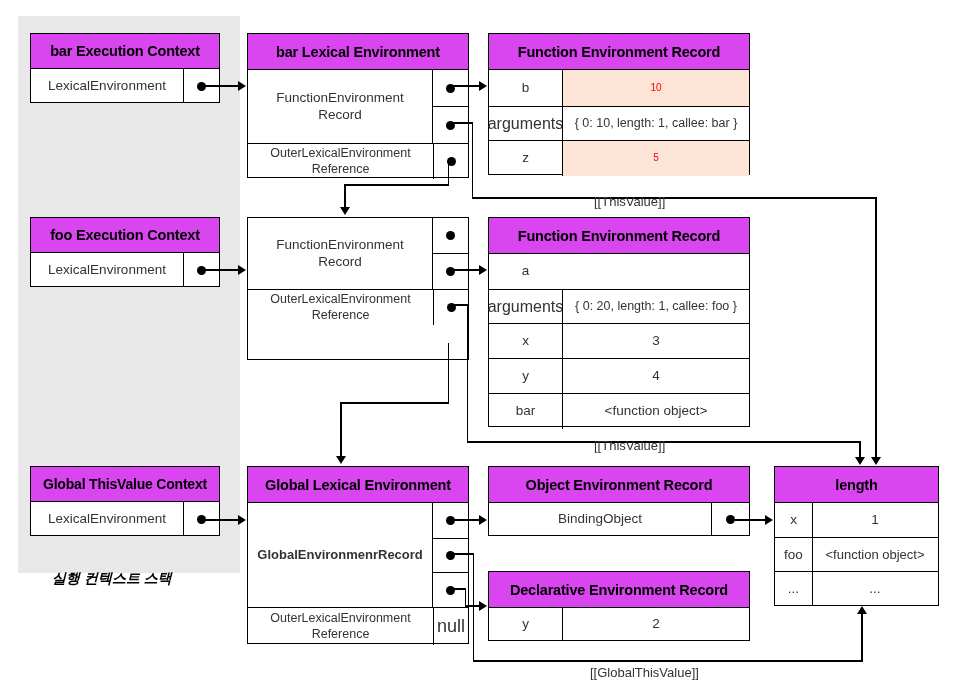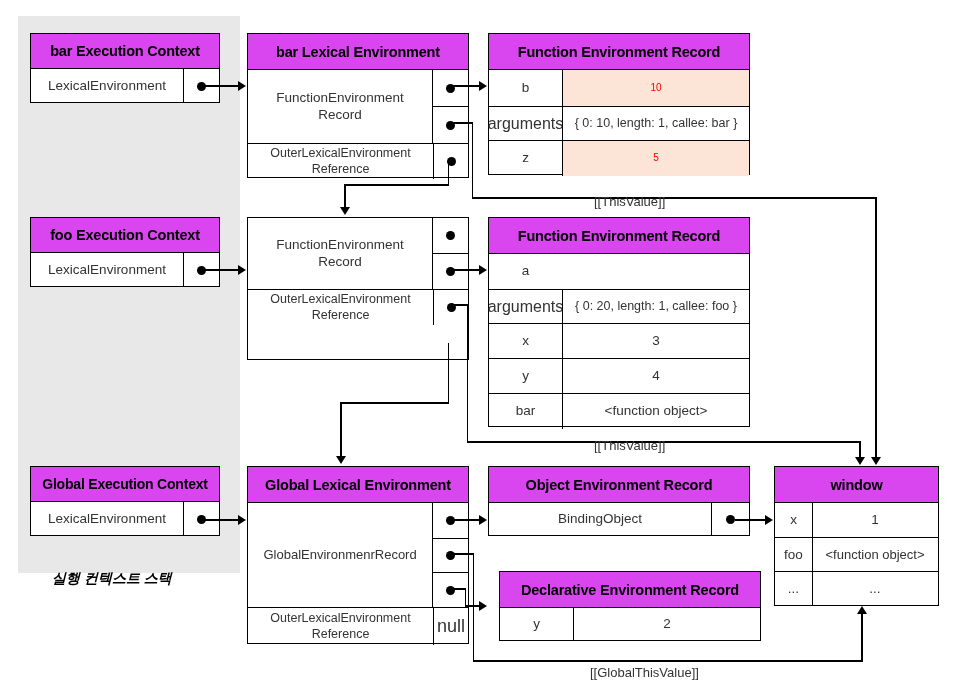--- a/index.html
+++ b/index.html
@@ -171,33 +171,33 @@
       <div class="cell" style="width:73px;height:35px;">y</div>
       <div class="cell brdL" style="width:187px;height:35px;">4</div>
     </div>
     <div class="row brdT" style="height:35px;">
       <div class="cell" style="width:73px;height:35px;">bar</div>
       <div class="cell brdL" style="width:187px;height:35px;">&lt;function object&gt;</div>
     </div>
   </div>
 
   <div class="box" style="left:30px;top:466px;width:190px;height:70px;">
-    <div class="hdr" style="height:34px;font-size:14px;">Global Execution Context</div>
+    <div class="hdr" style="height:34px;font-size:14px;">Global ThisValue Context</div>
     <div class="row" style="height:34px;">
       <div class="cell" style="width:152px;height:34px;">LexicalEnvironment</div>
       <div class="cell dotcell brdL" style="width:35px;height:34px;">
           <span class="dot"></span>
         </div>
     </div>
   </div>
 
   <div class="box" style="left:247px;top:466px;width:222px;height:178px;">
     <div class="hdr" style="height:35px;">Global Lexical Environment</div>
     <div class="row" style="height:104px;">
-      <div class="cell" style="width:185px;height:104px;font-size:13px;">GlobalEnvironmenrRecord</div>
+      <div class="cell" style="width:185px;height:104px;font-size:13px;font-weight:bold;">GlobalEnvironmenrRecord</div>
       <div class="brdL" style="width:35px;height:104px;">
         <div class="cell dotcell" style="width:100%;height:35px;">
           <span class="dot"></span>
           </div>
         <div class="cell dotcell brdT" style="width:100%;height:34px;">
           <span class="dot"></span>
           </div>
         <div class="cell dotcell brdT" style="width:100%;height:35px;">
           <span class="dot"></span>
           </div>
@@ -215,30 +215,30 @@
   <div class="box" style="left:488px;top:466px;width:262px;height:70px;">
     <div class="hdr" style="height:35px;">Object Environment Record</div>
     <div class="row" style="height:42px;">
       <div class="cell" style="width:222px;height:33px;">BindingObject</div>
       <div class="cell dotcell brdL" style="width:38px;height:33px;">
           <span class="dot"></span>
         </div>
     </div>
   </div>
 
-  <div class="box" style="left:499px;top:571px;width:262px;height:70px;">
+  <div class="box" style="left:488px;top:571px;width:262px;height:70px;">
     <div class="hdr" style="height:35px;">Declarative Environment Record</div>
     <div class="row" style="height:33px;">
       <div class="cell" style="width:73px;height:33px;">y</div>
       <div class="cell brdL" style="width:187px;height:33px;">2</div>
     </div>
   </div>
 
   <div class="box" style="left:774px;top:466px;width:165px;height:140px;">
-    <div class="hdr" style="height:35px;">window</div>
+    <div class="hdr" style="height:35px;">length</div>
     <div class="row" style="height:34px;">
       <div class="cell" style="width:37px;height:34px;">x</div>
       <div class="cell brdL" style="width:125px;height:34px;">1</div>
     </div>
     <div class="row brdT" style="height:34px;">
       <div class="cell" style="width:37px;height:34px;">foo</div>
       <div class="cell brdL" style="width:125px;height:34px;font-size:13px;">&lt;function object&gt;</div>
     </div>
     <div class="row brdT" style="height:34px;">
       <div class="cell" style="width:37px;height:34px;">...</div>

